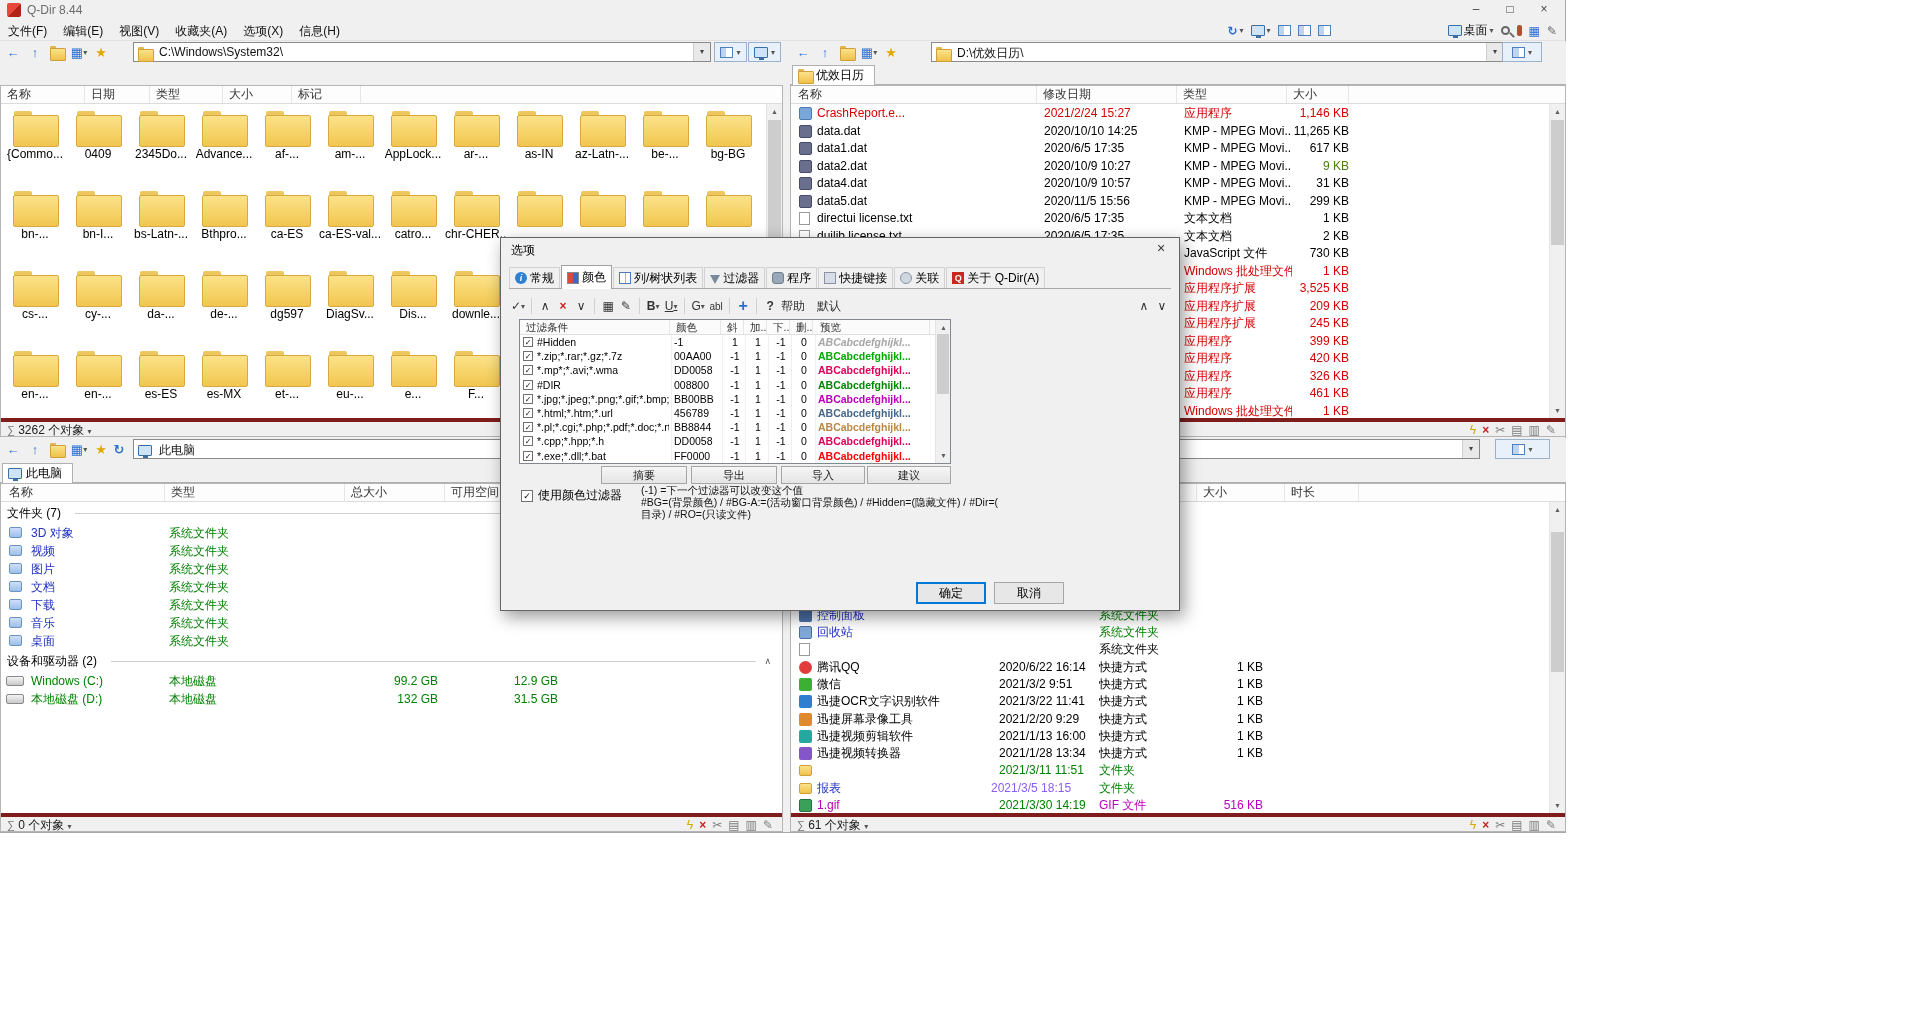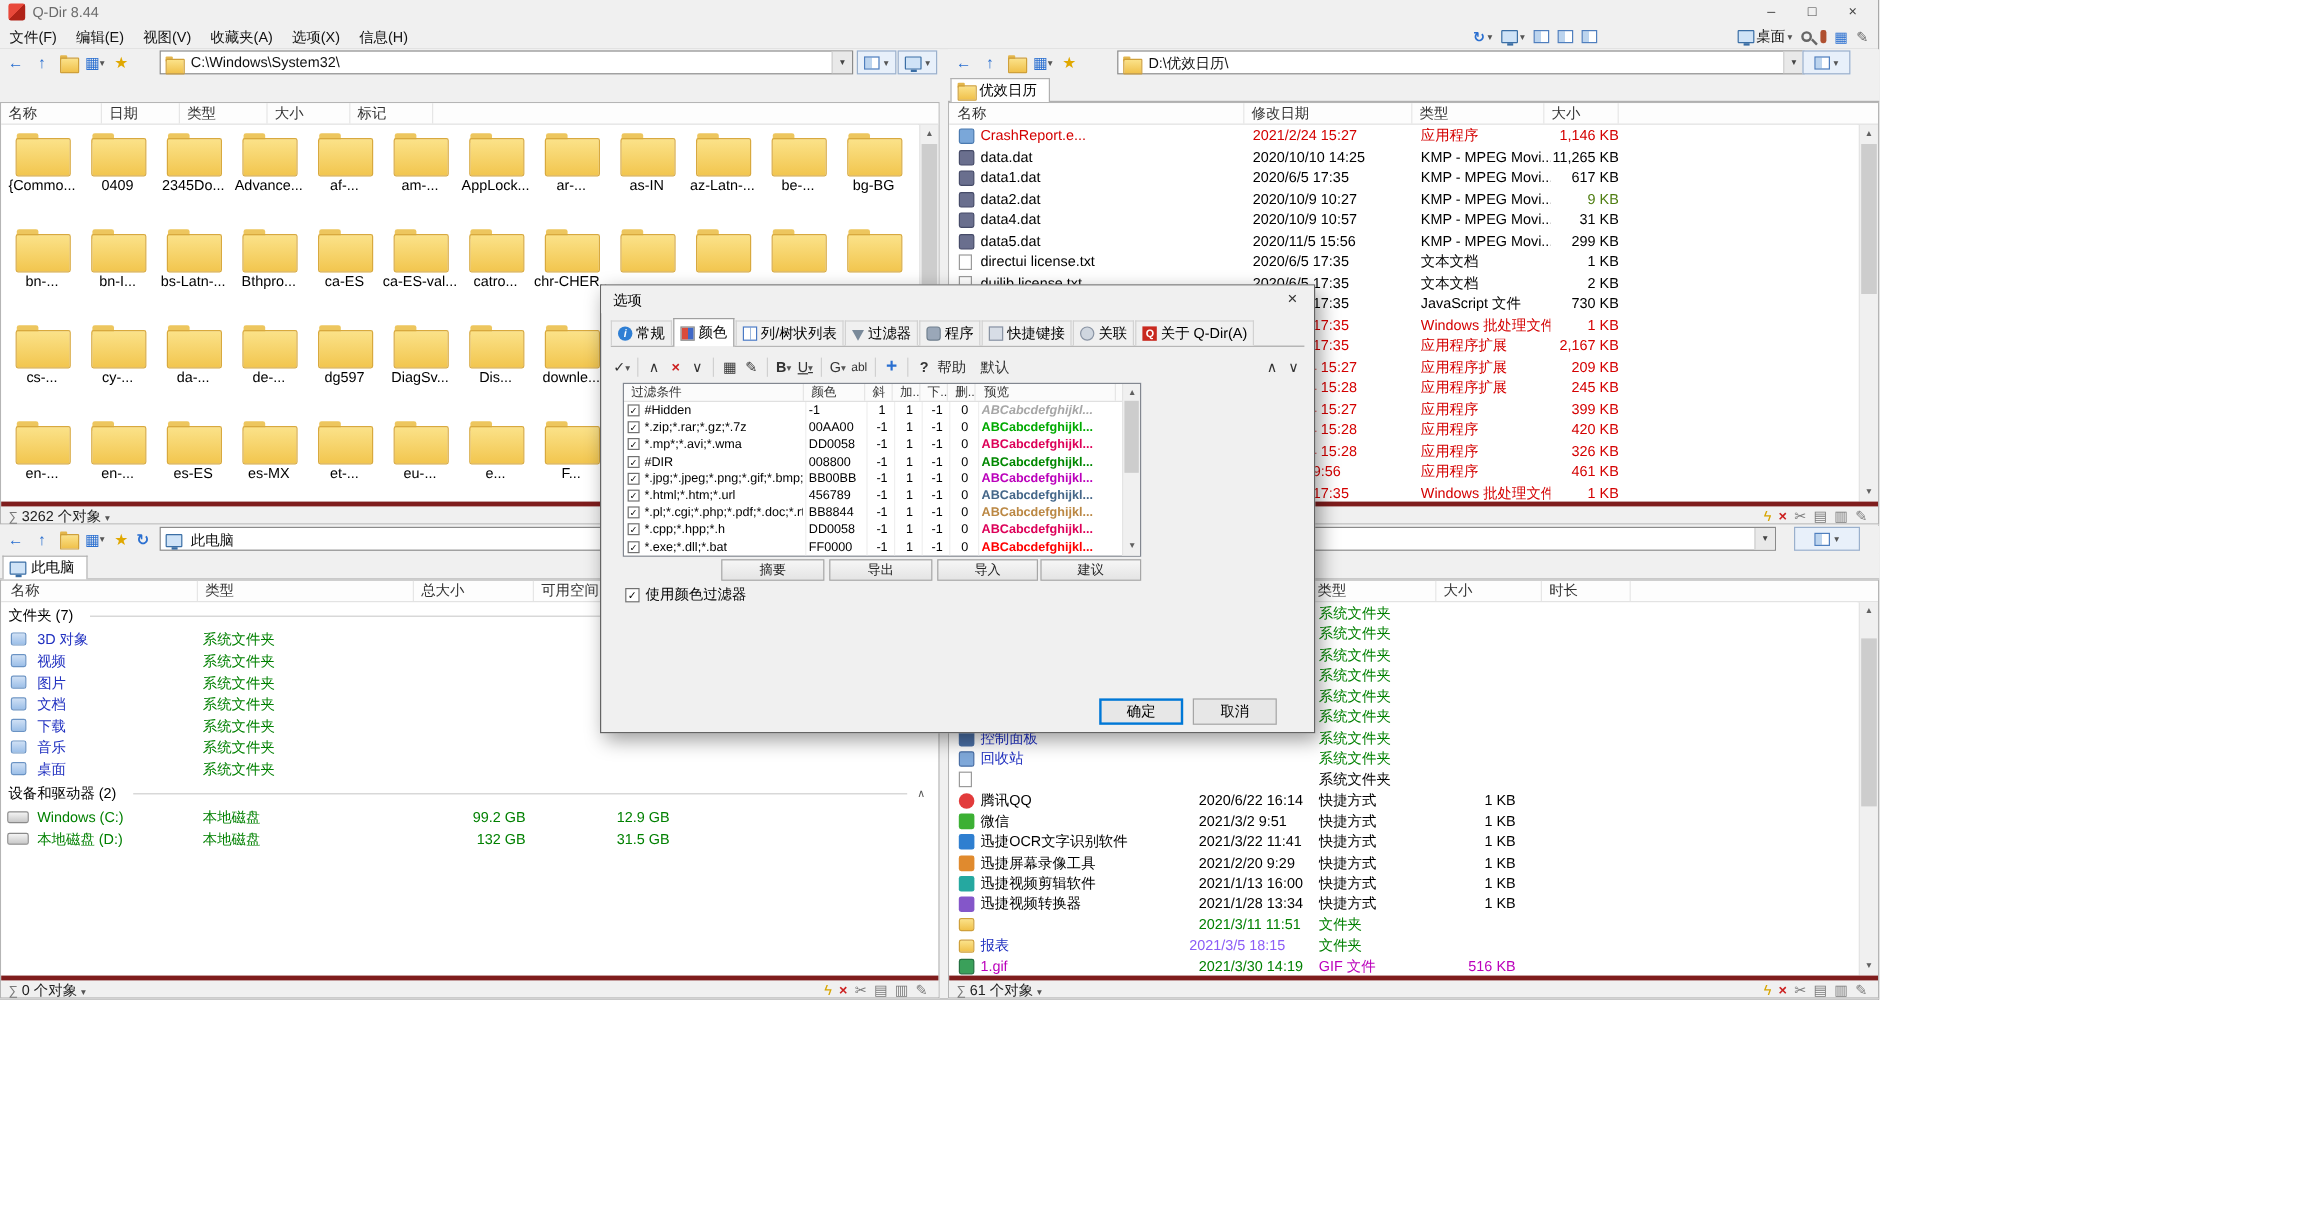--- a/index.html
+++ b/index.html
@@ -85,21 +85,21 @@
 
 .fcell{position:absolute;width:62px;height:76px;text-align:center}
 .flabel{margin-top:2px;height:15px;overflow:hidden;white-space:nowrap;font-size:12px}
 
 .blrow{position:relative;height:18px;line-height:18px;white-space:nowrap}
 .grp{position:relative;height:22px;display:flex;align-items:center}
 .gl{padding:0 6px;color:#000}
 .grule{flex:1;border-top:1px solid #cfcfcf;margin:0 8px}
 .gchev{color:#555;font-size:9px;margin-right:10px}
 
-.dlg{position:absolute;left:500px;top:237px;width:596px;height:374px;background:#f0f0f0;border:1px solid #646464;box-shadow:4px 6px 16px rgba(0,0,0,.4);z-index:50}
+.dlg{position:absolute;left:500px;top:237px;width:680px;height:374px;background:#f0f0f0;border:1px solid #646464;box-shadow:4px 6px 16px rgba(0,0,0,.4);z-index:50}
 .dlg-title{position:absolute;left:0;top:0;right:0;height:23px;background:#f0f0f0}
 .dlg-title-text{position:absolute;left:10px;top:4px;color:#000}
 .dclose{position:absolute;right:2px;top:1px;width:32px;height:20px;text-align:center;line-height:19px;font-size:14px;color:#333}
 .dtabs{position:absolute;left:8px;top:26px;right:8px;height:25px;display:flex;align-items:flex-end;border-bottom:1px solid #a8a8a8}
 .dtab{display:inline-flex;align-items:center;gap:3px;height:21px;padding:0 5px;border:1px solid #d2d2d2;border-bottom:none;background:#f0f0f0;margin-right:1px;white-space:nowrap}
 .dtab.active{background:#fff;border-color:#a0a0a0;height:24px;margin-bottom:-1px}
 .dti{display:inline-block;width:12px;height:12px}
 .dti-general{background:#2f7fd4;border-radius:50%;color:#fff;font-size:9px;line-height:12px;text-align:center;font-weight:bold;font-style:italic}
 .dti-colors{background:linear-gradient(90deg,#d94b3c 0 50%,#3f67c6 50% 100%);border:1px solid #888}
 .dti-columns{background:#fff;border:1px solid #4a79c4;background-image:linear-gradient(90deg,transparent 5px,#9db8dd 5px,#9db8dd 6px,transparent 6px)}
@@ -539,21 +539,21 @@
               <span class="cell" style="left: 26px; width: 224px; top: 0px; color: rgb(212, 0, 0);"></span>
               <span class="cell" style="left: 253px; width: 136px; top: 0px; color: rgb(212, 0, 0);">2020/6/5 17:35</span>
               <span class="cell" style="left: 393px; width: 108px; top: 0px; color: rgb(212, 0, 0);">Windows 批处理文件</span>
               <span class="cell r-align" style="left: 462px; width: 96px; top: 0px; color: rgb(212, 0, 0);">1 KB</span>
             </div>
             <div class="lrow" style="height: 17.5px; line-height: 17.5px;">
               <span class="ric ic-dll"></span>
               <span class="cell" style="left: 26px; width: 224px; top: 0px; color: rgb(212, 0, 0);"></span>
               <span class="cell" style="left: 253px; width: 136px; top: 0px; color: rgb(212, 0, 0);">2020/6/5 17:35</span>
               <span class="cell" style="left: 393px; width: 108px; top: 0px; color: rgb(212, 0, 0);">应用程序扩展</span>
-              <span class="cell r-align" style="left: 462px; width: 96px; top: 0px; color: rgb(212, 0, 0);">2,167 KB</span>
+              <span class="cell r-align" style="left: 462px; width: 96px; top: 0px; color: rgb(212, 0, 0);">3,525 KB</span>
             </div>
             <div class="lrow" style="height: 17.5px; line-height: 17.5px;">
               <span class="ric ic-dll"></span>
               <span class="cell" style="left: 26px; width: 224px; top: 0px; color: rgb(212, 0, 0);"></span>
               <span class="cell" style="left: 253px; width: 136px; top: 0px; color: rgb(212, 0, 0);">2021/2/24 15:27</span>
               <span class="cell" style="left: 393px; width: 108px; top: 0px; color: rgb(212, 0, 0);">应用程序扩展</span>
               <span class="cell r-align" style="left: 462px; width: 96px; top: 0px; color: rgb(212, 0, 0);">209 KB</span>
             </div>
             <div class="lrow" style="height: 17.5px; line-height: 17.5px;">
               <span class="ric ic-dll"></span>
@@ -1092,18 +1092,23 @@
     <span class="dbtn" style="left:100px;top:228px;width:86px">摘要</span>
     <span class="dbtn" style="left:190px;top:228px;width:86px">导出</span>
     <span class="dbtn" style="left:280px;top:228px;width:84px">导入</span>
     <span class="dbtn" style="left:366px;top:228px;width:84px">建议</span>
 
     <span class="dchk">
       <span class="dchkbox">✓</span>
       <span>使用颜色过滤器</span>
     </span>
 
+    <div class="hints">
+      <div>(-1) =下一个过滤器可以改变这个值</div>
+      <div>#BG=(背景颜色) / #BG-A:=(活动窗口背景颜色) / #Hidden=(隐藏文件) / #Dir=(</div>
+      <div>目录) / #RO=(只读文件)</div>
+    </div>
 
     <span class="okbtn">确定</span>
     <span class="cancelbtn">取消</span>
   </div>
 
 </div>
 
 </body></html>

